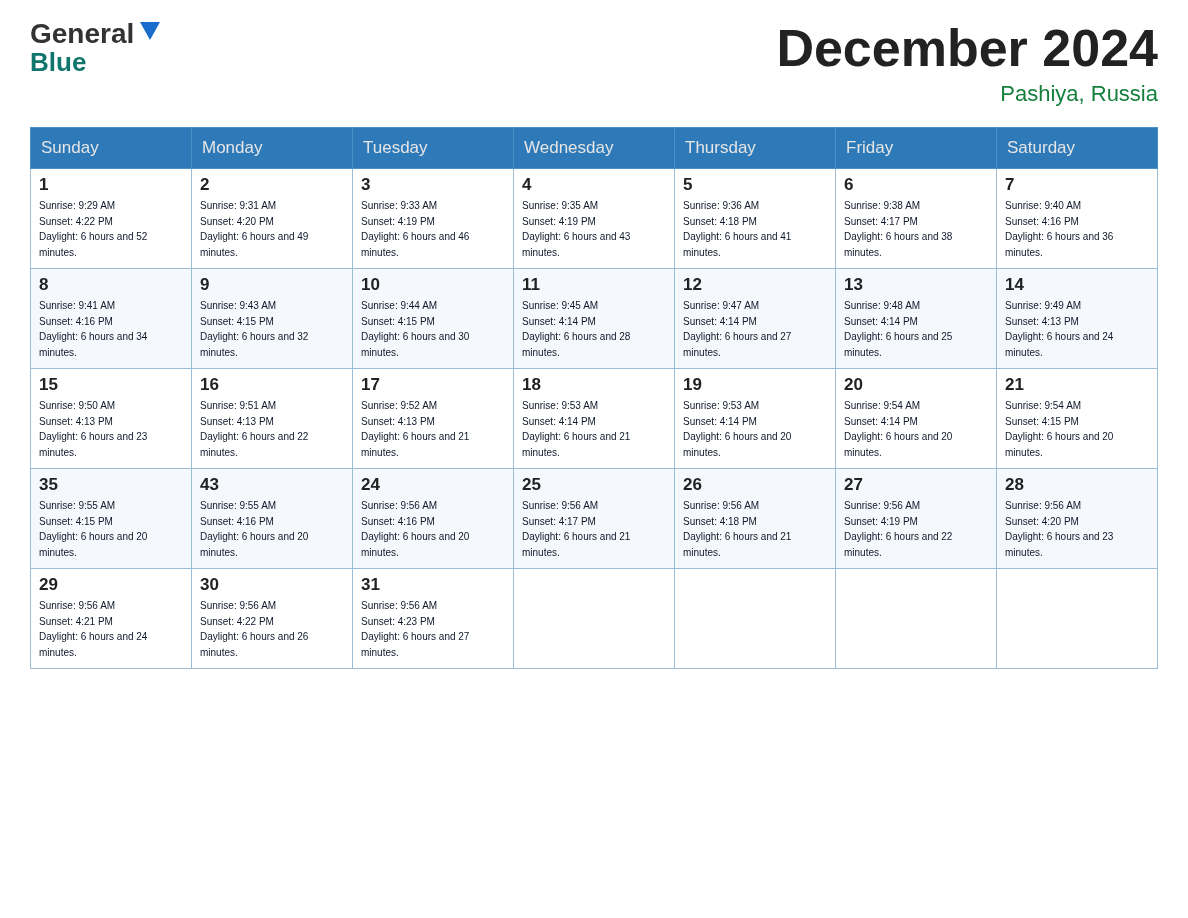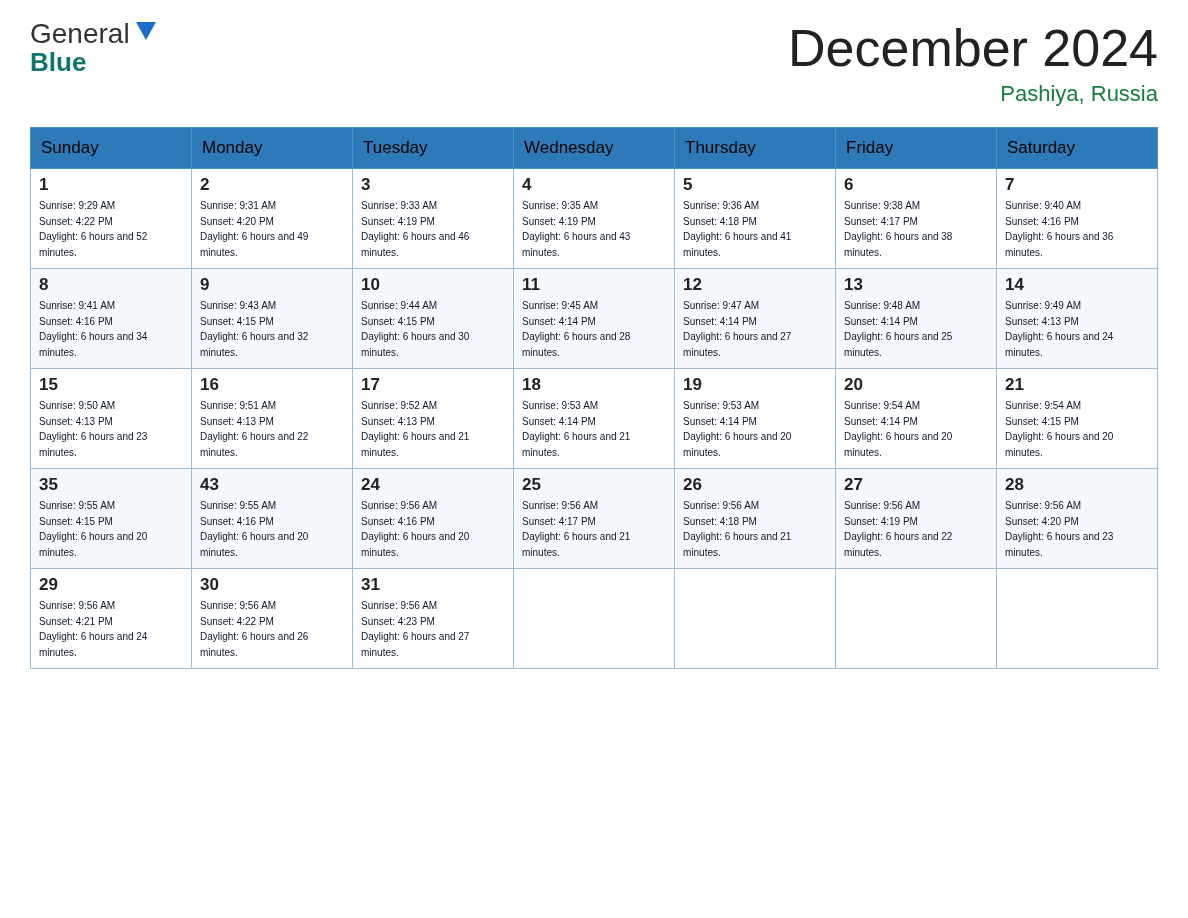--- a/index.html
+++ b/index.html
@@ -16,52 +16,52 @@
       align-items: flex-start;
       margin-bottom: 20px;
     }
     .logo {
       display: flex;
       flex-direction: column;
       align-items: flex-start;
     }
     .logo-text {
       font-size: 28px;
-      font-weight: normal;
+      font-weight: bold;
       color: #333;
       line-height: 1;
     }
     .logo-line2 {
       font-size: 26px;
       font-weight: bold;
       color: #0f766e;
       line-height: 1.1;
     }
     .title-block {
       text-align: right;
     }
     .month-title {
       font-size: 52px;
-      font-weight: normal;
+      font-weight: bold;
       color: #222;
       line-height: 1.1;
     }
     .location-title {
       font-size: 22px;
       color: #15803d;
       margin-top: 4px;
     }
     .calendar-table {
       width: 100%;
       border-collapse: collapse;
       border: 1px solid #4a90c4;
     }
     .calendar-table th {
       background-color: #2e7ab8;
-      color: #000000;
+      color: #e5e5e5;
       font-size: 17px;
       font-weight: normal;
       padding: 10px 10px;
       text-align: left;
       border: 1px solid #4a90c4;
     }
     .calendar-table td {
       vertical-align: top;
       padding: 6px 8px 8px 8px;
       border: 1px solid #9bbdd6;

